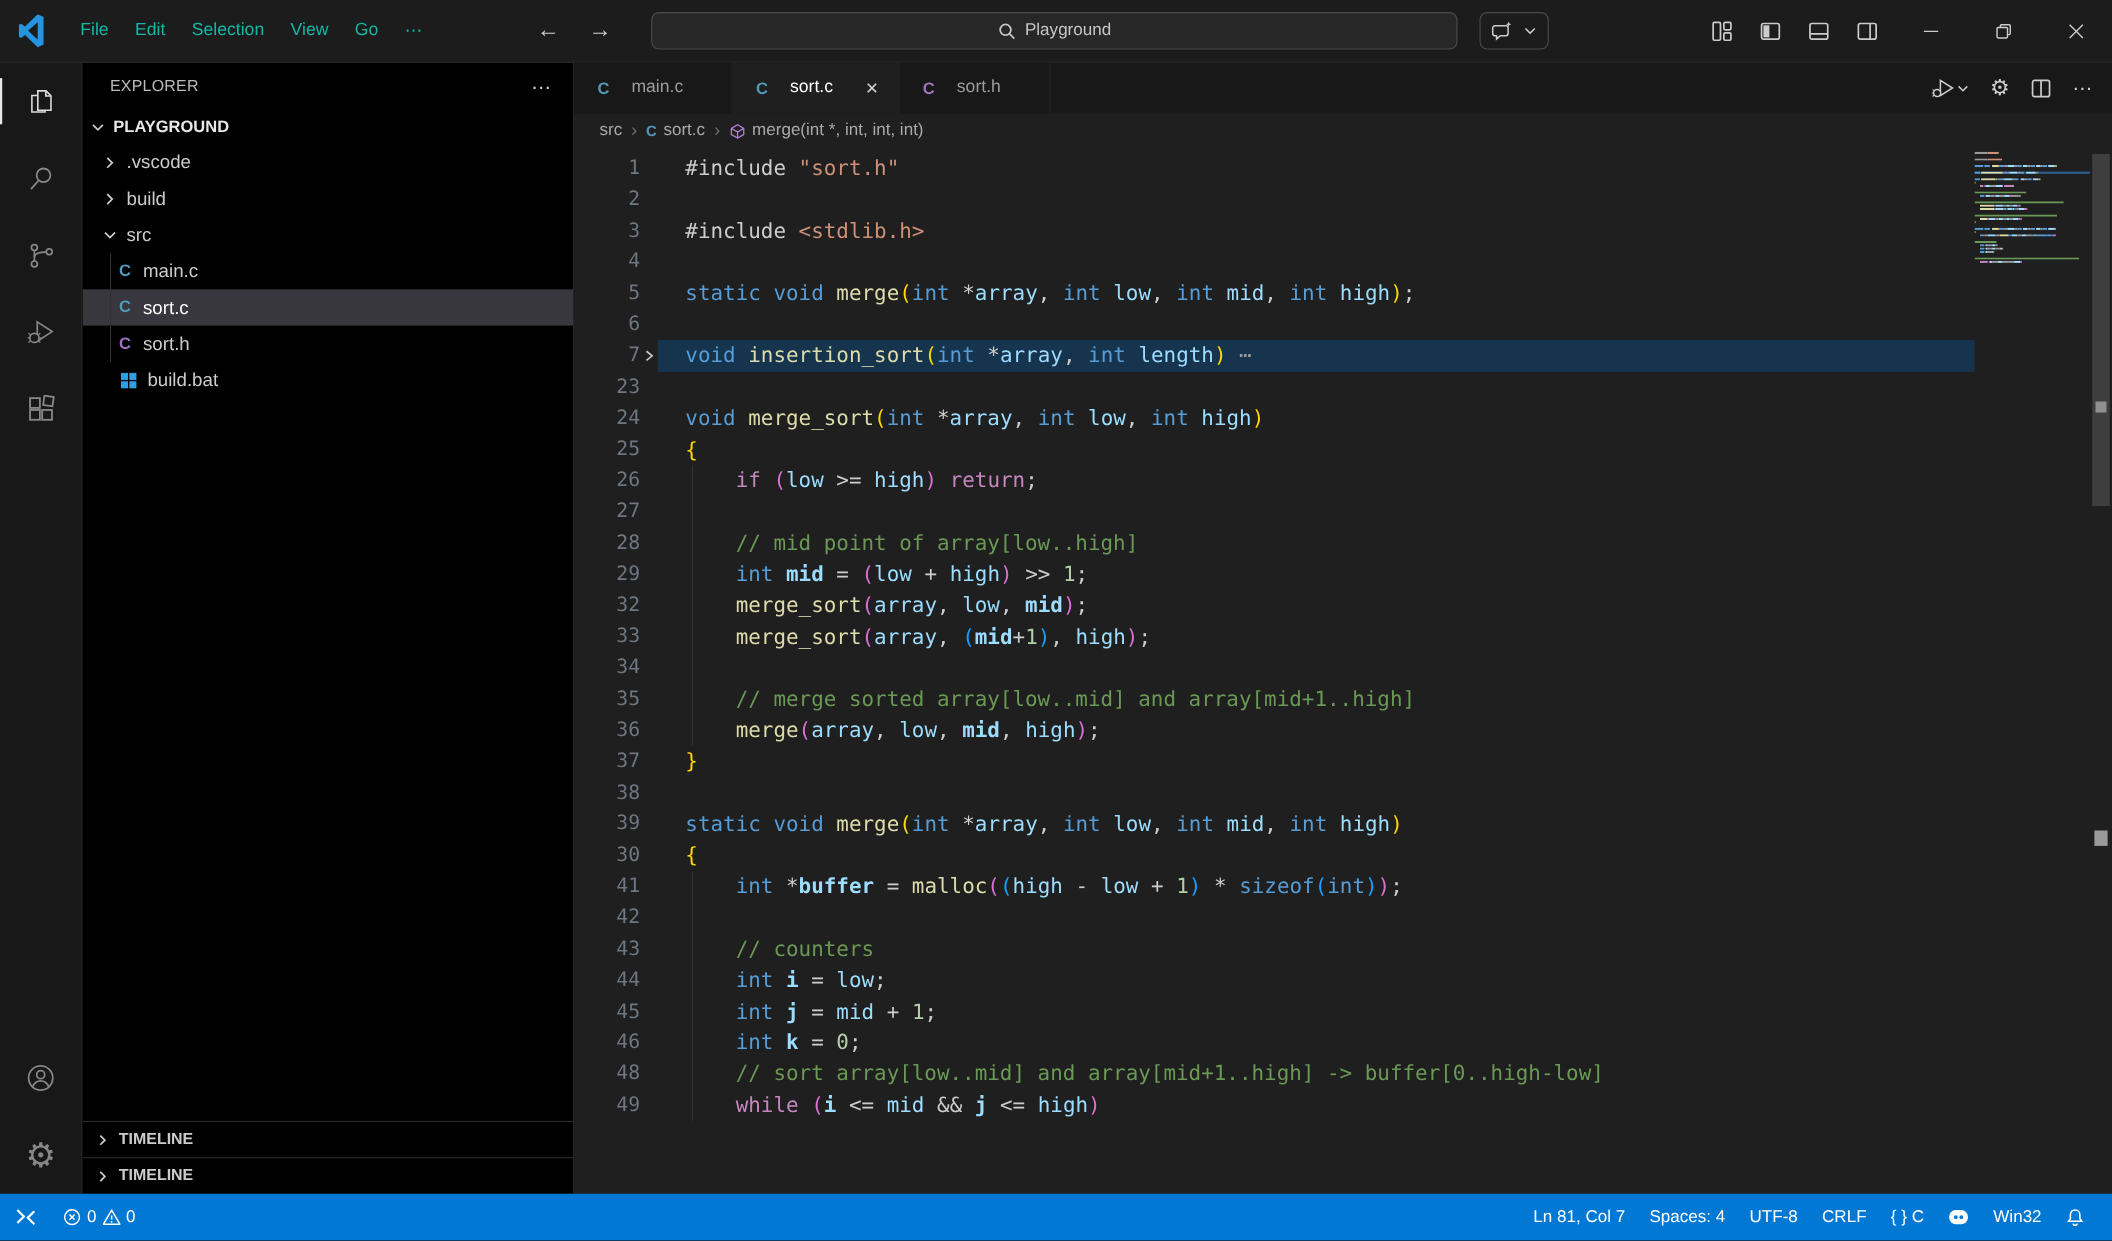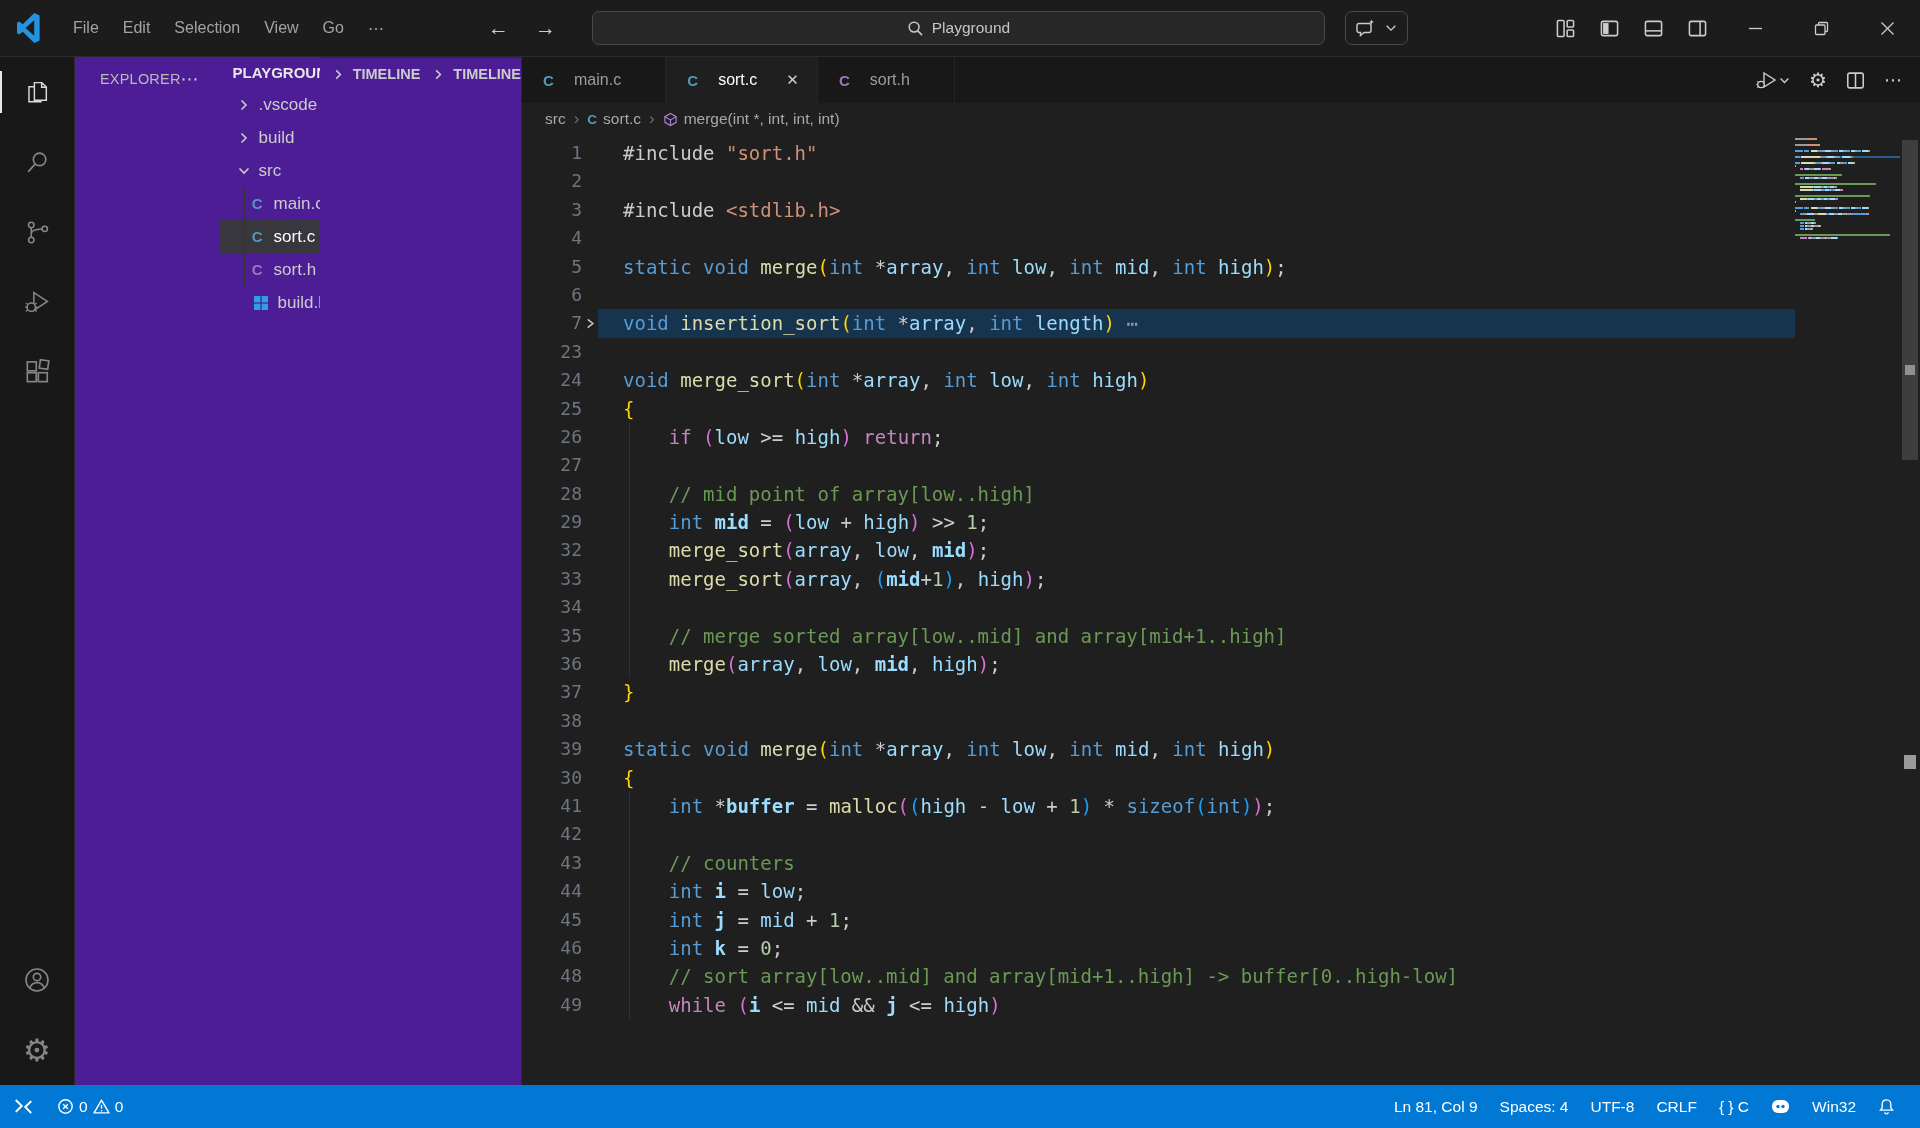--- a/index.html
+++ b/index.html
@@ -5,21 +5,21 @@
   * { margin:0; padding:0; box-sizing:border-box; }
   html,body { background:#000; }
   body { font-family:"Liberation Sans", sans-serif; }
   .window { position:relative; width:1920px; height:1128px; background:#1f1f1f; overflow:hidden; }
 
   
   .titlebar { position:relative; height:57px; background:#1c1c1c; border-bottom:1px solid #2b2b2b;
               display:flex; align-items:center; color:#cccccc; }
   .vslogo { width:30px; height:30px; margin:0 14px 0 17px; flex:none; }
   .menubar { display:flex; align-items:center; }
-  .menu-item { padding:6px 12px; font-size:16px; color:#a3a3a3; border-radius:5px; }
+  .menu-item { padding:6px 12px; font-size:16px; color:#14b8a6; border-radius:5px; }
   .nav-arrows { display:flex; align-items:center; margin-left:86px; gap:14px; }
   .nav-arrow { font-size:21px; color:#cccccc; padding:2px 6px; }
   .command-center { position:absolute; left:592px; top:11px; width:733px; height:34px;
       background:#272727; border:1px solid #4a4a4a; border-radius:7px;
       display:flex; align-items:center; justify-content:center; gap:8px; color:#c6c6c6; font-size:15.5px; }
   .copilot-btn { position:absolute; left:1345px; top:11px; height:34px; padding:0 10px;
       border:1px solid #4a4a4a; border-radius:7px; display:flex; align-items:center; gap:9px; }
   .layout-controls { position:absolute; left:1552px; top:0; height:57px; display:flex; align-items:center; gap:17px; }
   .layout-controls .lc { padding:4px; display:flex; }
   .window-controls { position:absolute; right:0; top:0; height:57px; display:flex; }
@@ -30,22 +30,22 @@
 
   
   .activitybar { width:75px; background:#181818; border-right:1px solid #2b2b2b; flex:none;
       display:flex; flex-direction:column; align-items:center; }
   .act-icon { width:75px; height:70px; display:flex; align-items:center; justify-content:center; position:relative; }
   .act-icon.active::before { content:""; position:absolute; left:0; top:14px; bottom:14px; width:2px; background:#e7e7e7; }
   .act-spacer { flex:1; }
   .gear-glyph { font-size:31px; color:#868686; line-height:1; }
 
   
-  .sidebar { width:447px; background:#4c1d95; border-right:1px solid #2b2b2b; flex:none;
-      display:flex; flex-direction:row; color:#cccccc; overflow:hidden; }
+  .sidebar { width:447px; background:#000000; border-right:1px solid #2b2b2b; flex:none;
+      display:flex; flex-direction:column; color:#cccccc; overflow:hidden; }
   .sidebar-header { height:43px; display:flex; align-items:center; padding:0 20px 0 25px; flex:none; }
   .sidebar-title { font-size:14.5px; color:#bbbbbb; letter-spacing:.2px; }
   .sidebar-more { margin-left:auto; font-size:18px; color:#cccccc; }
   .tree { flex:1; overflow:hidden; }
   .tree-root { height:31px; display:flex; align-items:center; gap:7px; padding-left:7px; font-weight:bold; font-size:15px; color:#e8e8e8; }
   .tree-row { height:33px; display:flex; align-items:center; font-size:17px; color:#cccccc; position:relative; }
   .tree-row.selected { background:#37373d; color:#ffffff; }
   .tree-row .chev { width:16px; margin-left:18px; flex:none; display:flex; }
   .tree-row.depth2 { padding-left:30px; }
   .tree-row.depth2::before { content:""; position:absolute; left:25px; top:0; bottom:0; width:1px; background:#313131; }
@@ -492,21 +492,21 @@
         <span>0</span>
         <svg width="17" height="17" viewBox="0 0 16 16">
           <path d="M8 2 L15 14 H1 Z" fill="none" stroke="#ffffff" stroke-width="1.3" stroke-linejoin="round"></path>
           <line x1="8" y1="6.5" x2="8" y2="10" stroke="#ffffff" stroke-width="1.3"></line>
           <circle cx="8" cy="12" r="0.8" fill="#ffffff"></circle>
         </svg>
         <span>0</span>
       </span>
     </div>
     <div class="sb-right" id="sb-right">
-        <span class="sb-item">Ln 81, Col 9</span>
+        <span class="sb-item">Ln 81, Col 7</span>
         <span class="sb-item">Spaces: 4</span>
         <span class="sb-item">UTF-8</span>
         <span class="sb-item">CRLF</span>
         <span class="sb-item">{ } C</span>
         <span class="sb-item">
           <svg width="19" height="15" viewBox="0 0 19 15">
     <rect x="1" y="1" width="17" height="13" rx="6" fill="#ffffff"></rect>
     <circle cx="7" cy="7.5" r="1.7" fill="#0078d4"></circle>
             <circle cx="12" cy="7.5" r="1.7" fill="#0078d4"></circle>
           </svg>

